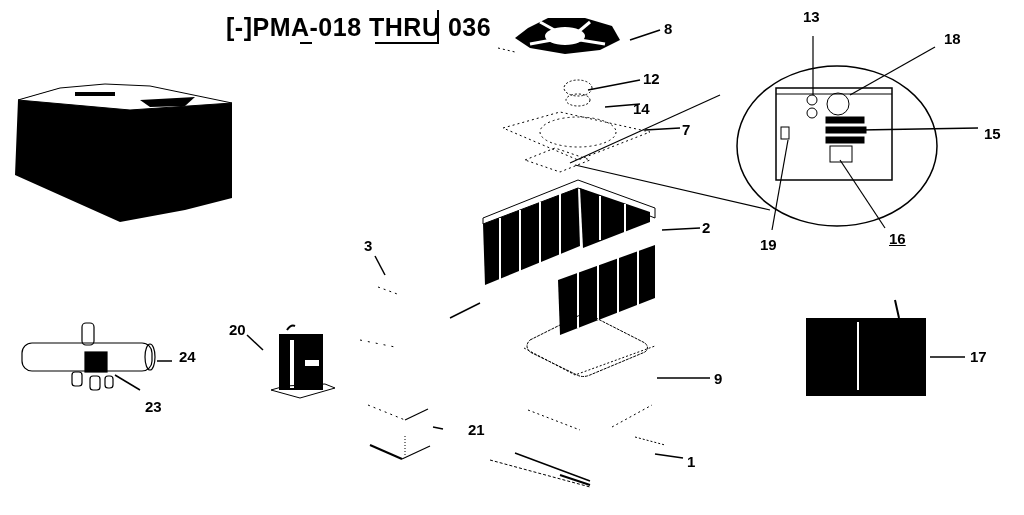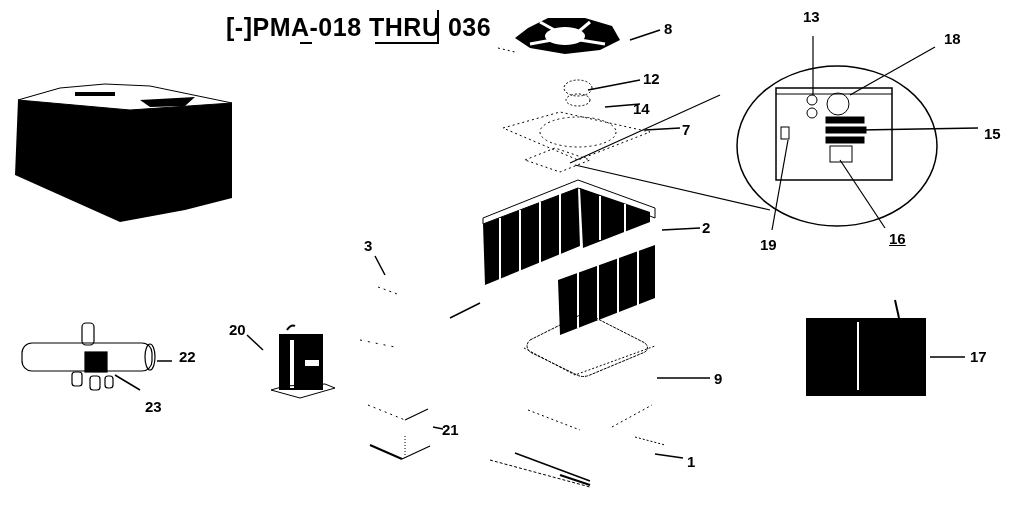--- a/index.html
+++ b/index.html
@@ -156,22 +156,22 @@
 </svg>
 
 <div class="lbl" style="left:664px;top:20px;">8</div>
 <div class="lbl" style="left:643px;top:70px;">12</div>
 <div class="lbl" style="left:633px;top:93px;margin-top:7px;">14</div>
 <div class="lbl" style="left:682px;top:121px;">7</div>
 <div class="lbl" style="left:702px;top:219px;">2</div>
 <div class="lbl" style="left:364px;top:237px;">3</div>
 <div class="lbl" style="left:714px;top:370px;">9</div>
 <div class="lbl" style="left:687px;top:453px;">1</div>
-<div class="lbl" style="left:442px;top:421px;">21</div>
+<div class="lbl" style="left:468px;top:421px;">21</div>
 <div class="lbl" style="left:229px;top:321px;text-align:center;">20</div>
-<div class="lbl" style="left:179px;top:348px;">22</div>
+<div class="lbl" style="left:179px;top:348px;">24</div>
 <div class="lbl" style="left:145px;top:398px;">23</div>
 <div class="lbl" style="left:803px;top:8px;">13</div>
 <div class="lbl" style="left:944px;top:30px;">18</div>
 <div class="lbl" style="left:984px;top:119px;margin-top:6px;">15</div>
 <div class="lbl" style="left:889px;top:230px;text-decoration:underline;">16</div>
 <div class="lbl" style="left:760px;top:236px;">19</div>
 <div class="lbl" style="left:970px;top:348px;text-align:center;">17</div>
 
 </body></html>

